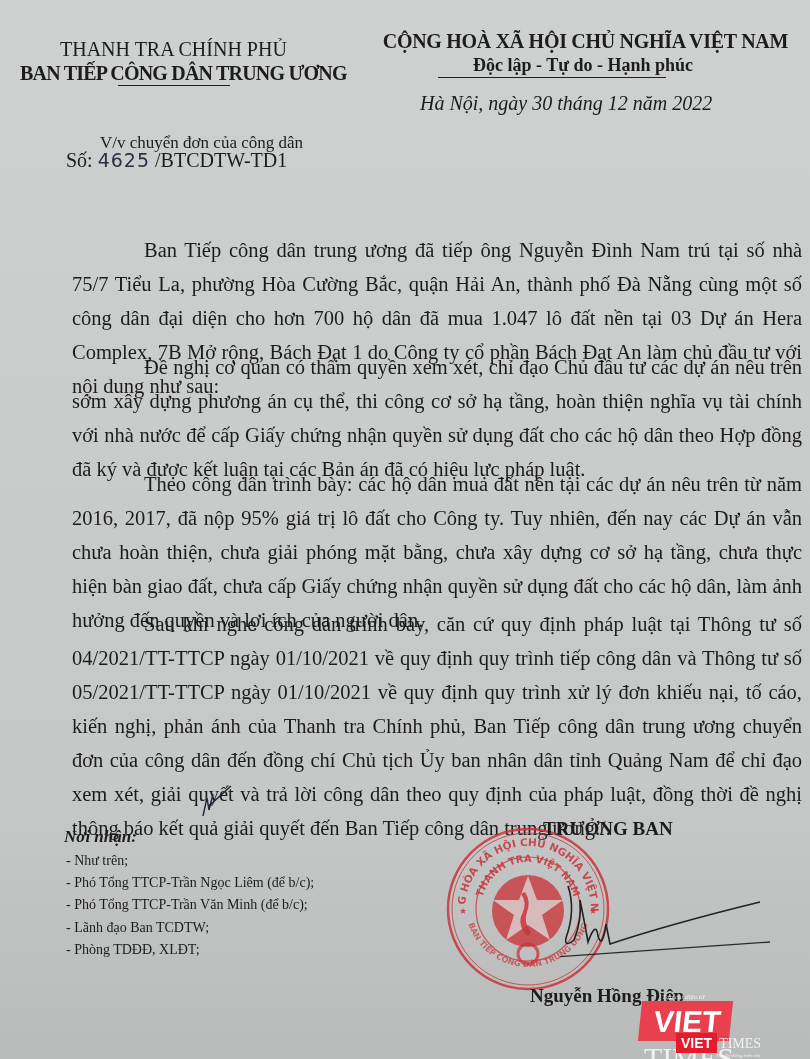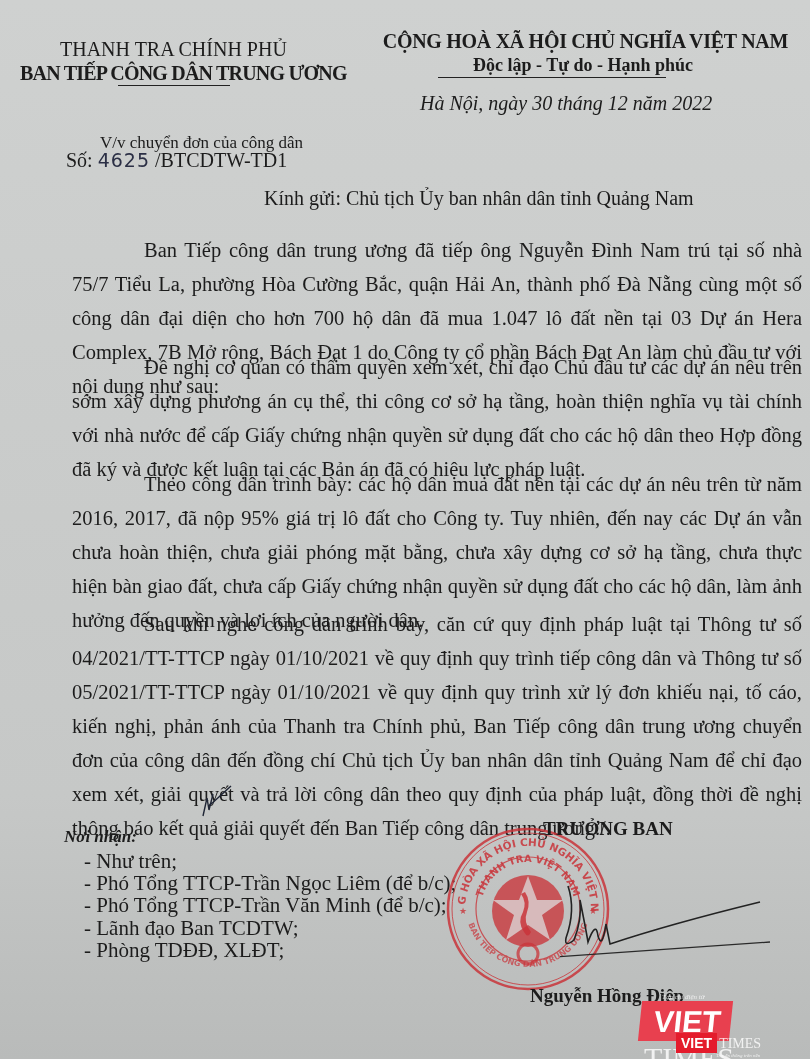--- a/index.html
+++ b/index.html
@@ -24,21 +24,21 @@
   .docno .hand { font-family: "DejaVu Sans", sans-serif; font-size: 19px; color: #2b2f45; letter-spacing: 1px; }
   .subject { left: 80px; top: 133px; font-size: 17px; margin-left: 20px; }
   .dateline { left: 420px; top: 92px; font-size: 20px; font-style: italic; }
 
   .recipient { left: 264px; top: 187px; font-size: 20px; }
 
   .para { position: absolute; left: 72px; width: 730px; font-size: 20.5px; line-height: 34px; text-align: justify; }
   .para .first { text-indent: 72px; }
 
   .cc-title { left: 64px; top: 827px; font-size: 17px; font-weight: bold; font-style: italic; }
-  .cc-list { position: absolute; left: 84px; top: 850px; font-size: 21px; line-height: 22.2px; }
+  .cc-list { position: absolute; left: 66px; top: 850px; font-size: 14px; line-height: 22.2px; }
   .cc-list div { white-space: nowrap; }
 
   .sign-title { left: 543px; top: 818px; font-size: 19px; font-weight: bold; }
   .sign-name { left: 530px; top: 985px; font-size: 19px; font-weight: bold; }
 
   .stamp { position: absolute; left: 445px; top: 826px; width: 166px; height: 166px; }
   .signature { position: absolute; left: 560px; top: 880px; width: 220px; height: 120px; }
   .initials { position: absolute; left: 195px; top: 780px; width: 40px; height: 40px; }
 
   .wm { position: absolute; }
@@ -60,21 +60,20 @@
     <span class="hand">4625</span>
     <span>/BTCDTW-TD1</span>
   </div>
   <div class="abs subject">V/v chuyển đơn của công dân</div>
 
   <div class="abs nation">CỘNG HOÀ XÃ HỘI CHỦ NGHĨA VIỆT NAM</div>
   <div class="abs motto">Độc lập - Tự do - Hạnh phúc</div>
   <div class="abs rule-right"></div>
   <div class="abs dateline">Hà Nội,  ngày 30  tháng 12  năm 2022</div>
 
-  <div class="abs recipient">Kính gửi: Chủ tịch Ủy ban nhân dân tỉnh Quảng Nam</div>
 
   <div class="para" style="top:233px;">
     <div class="first">Ban Tiếp công dân trung ương đã tiếp ông Nguyễn Đình Nam trú tại số nhà 75/7 Tiểu La, phường Hòa Cường Bắc, quận Hải An, thành phố Đà Nẵng cùng một số công dân đại diện cho hơn 700 hộ dân đã mua 1.047 lô đất nền tại 03 Dự án Hera Complex, 7B Mở rộng, Bách Đạt 1 do Công ty cổ phần Bách Đạt An làm chủ đầu tư với nội dung như sau:</div>
   </div>
   <div class="para" style="top:350px;">
     <div class="first">Đề nghị cơ quan có thẩm quyền xem xét, chỉ đạo Chủ đầu tư các dự án nêu trên sớm xây dựng phương án cụ thể, thi công cơ sở hạ tầng, hoàn thiện nghĩa vụ tài chính với nhà nước để cấp Giấy chứng nhận quyền sử dụng đất cho các hộ dân theo Hợp đồng đã ký và được kết luận tại các Bản án đã có hiệu lực pháp luật.</div>
   </div>
   <div class="para" style="top:467px;">
     <div class="first">Theo công dân trình bày: các hộ dân mua đất nền tại các dự án nêu trên từ năm 2016, 2017, đã nộp 95% giá trị lô đất cho Công ty. Tuy nhiên, đến nay các Dự án vẫn chưa hoàn thiện, chưa giải phóng mặt bằng, chưa xây dựng cơ sở hạ tầng, chưa thực hiện bàn giao đất, chưa cấp Giấy chứng nhận quyền sử dụng đất cho các hộ dân, làm ảnh hưởng đến quyền và lợi ích của người dân.</div>
   </div>

